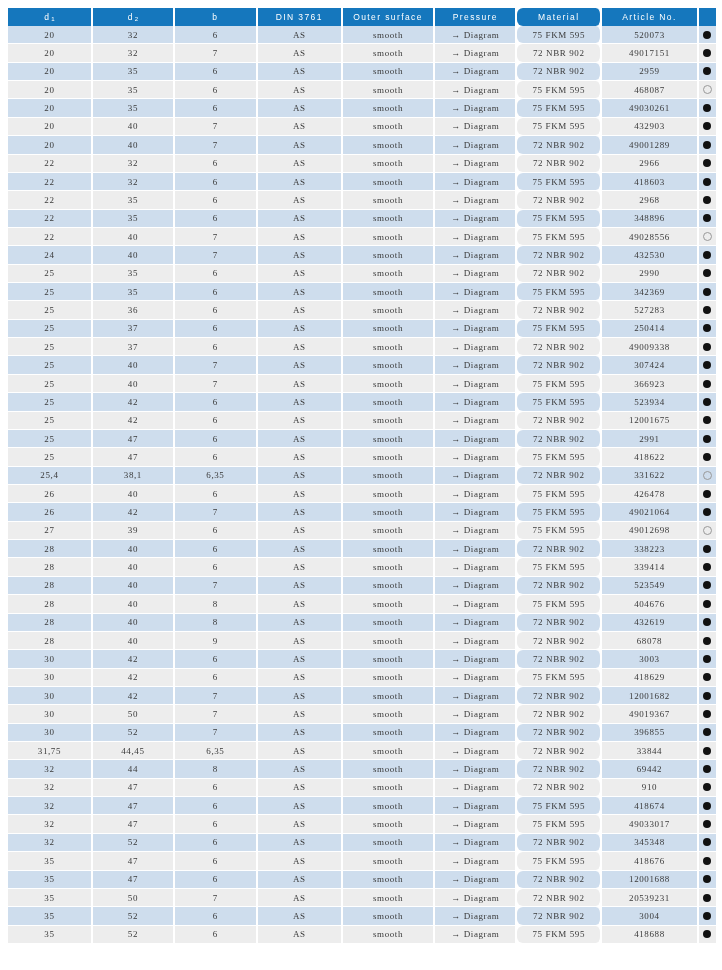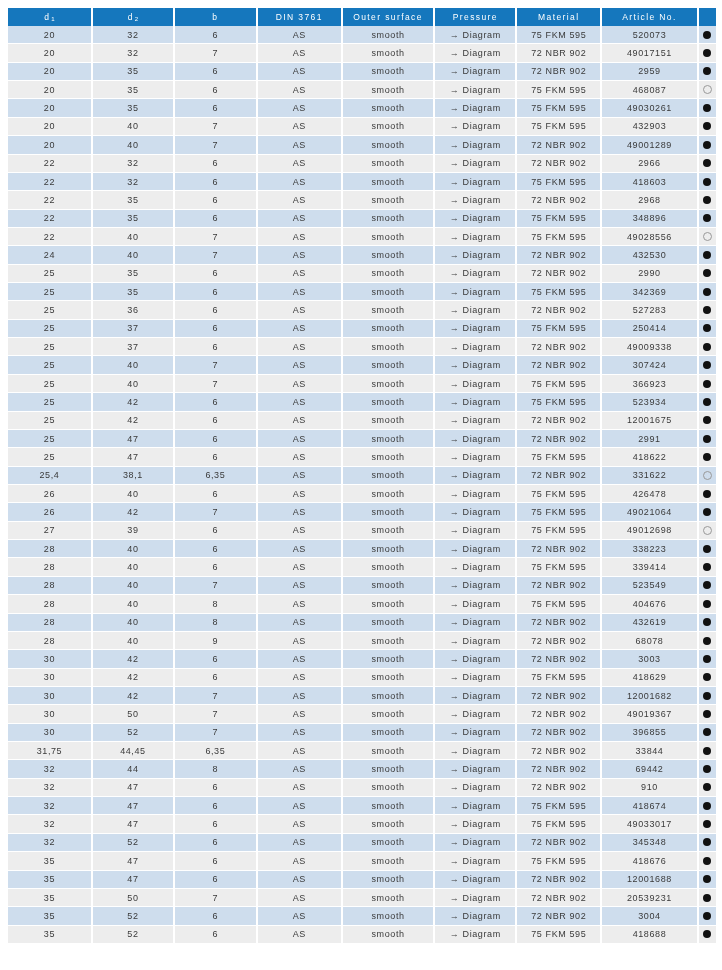--- a/index.html
+++ b/index.html
@@ -19,21 +19,21 @@
     background:var(--header-bg,#1577bd);
     color:var(--header-text,#ffffff);
     font-size:8.5px;
     letter-spacing:1.4px;
     display:flex;align-items:center;justify-content:center;
     border-right:2px solid var(--sep,#ffffff);
     white-space:nowrap;
   }
   .th:last-child{border-right:none;}
   .th sub{font-size:6px;letter-spacing:0;transform:translateY(2px);margin-left:1px;}
-  .tbody{display:block;}
+  .tbody{display:block;font-family:Liberation Serif, serif;}
   .tr{display:flex;height:18.36px;box-sizing:border-box;border-bottom:1px solid var(--sep,#ffffff);}
   .tr.blue .td{background:var(--row-blue,#cedded);}
   .tr.gray .td{background:var(--row-gray,#ededed);}
   .td{
     box-sizing:border-box;
     display:flex;align-items:center;justify-content:center;
     font-size:9px;
     letter-spacing:0.6px;
     color:var(--cell-text,#3a3a3a);
     border-right:2px solid var(--sep,#ffffff);
@@ -41,21 +41,21 @@
     overflow:hidden;
   }
   .td:last-child{border-right:none;}
   
   .c0{width:88px;}
   .c1{width:85px;}
   .c2{width:86px;}
   .c3{width:88px;text-align:right;}
   .c4{width:96px;}
   .c5{width:85px;}
-  .c6{width:88px;}
+  .c6{width:88px;border-radius:6px;}
   .c7{width:100px;}
   .c8{width:18px;}
   .dot{
     width:8px;height:8px;border-radius:50%;
     display:inline-block;
   }
   .dot.filled{background:var(--dot-filled,#111111);}
   .dot.open{background:transparent;border:1.2px solid var(--dot-open,#999999);box-sizing:border-box;width:9px;height:9px;}
 </style>
 </head>

